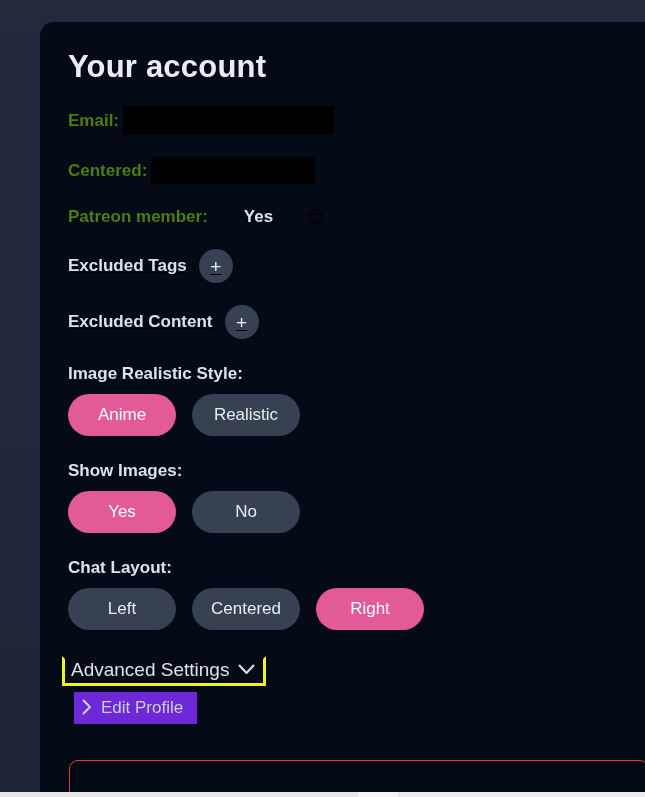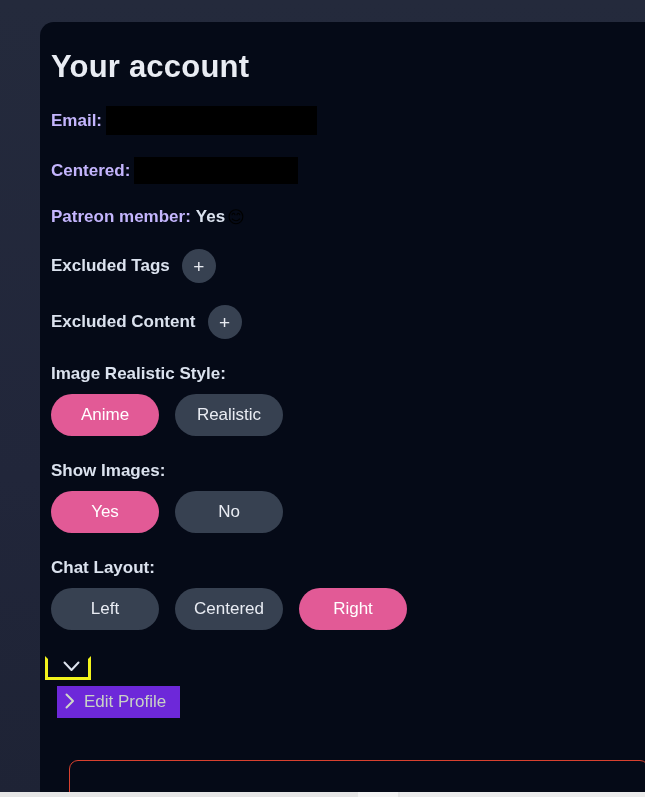--- a/index.html
+++ b/index.html
@@ -28,72 +28,74 @@
     left: 40px;
     top: 22px;
     width: 605px;
     height: 771px;
     background: #050a17;
     border-top-left-radius: 14px;
     overflow: hidden;
   }
 
   .card-inner {
-    padding: 28px 0 0 11px;
+    padding: 28px 0 0 28px;
   }
 
   #page-title {
     color: #e9ecf3;
     font-size: 31px;
     font-weight: bold;
     letter-spacing: 0.2px;
     margin: 0;
     line-height: 1.1;
   }
 
   .field-row {
     display: flex;
     align-items: center;
     margin-top: 22px;
   }
   .field-label {
-    color: #c4b5fd;
+    color: #4d7c0f;
     font-size: 17px;
     font-weight: bold;
     white-space: nowrap;
   }
   .redaction {
     background: #000000;
     display: inline-block;
     margin-left: 4px;
   }
   #email-redaction { width: 211px; height: 29px; }
   #username-redaction { width: 164px; height: 27px; }
 
   #patreon-row {
     display: flex;
     align-items: center;
     margin-top: 23px;
+    gap: 31px;
   }
   #patreon-value {
     color: #dbe2ee;
     font-size: 17px;
     font-weight: bold;
     margin-left: 5px;
   }
   #patreon-emoji {
     font-size: 17px;
     margin-left: 2px;
     line-height: 1;
   }
 
   .excluded-row {
     display: flex;
     align-items: center;
     margin-top: 22px;
+    text-decoration: underline;
   }
   .excluded-label {
     color: #dbe2ee;
     font-size: 17px;
     font-weight: bold;
   }
   .plus-btn {
     width: 34px;
     height: 34px;
     border-radius: 50%;
@@ -271,20 +273,21 @@
     </div>
 
     <div class="section-label">Chat Layout:</div>
     <div class="pill-group">
       <button class="pill">Left</button>
       <button class="pill">Centered</button>
       <button class="pill active">Right</button>
     </div>
 
     <div id="advanced-settings-wrap">
+      <span id="advanced-settings-label">Advanced Settings</span>
       <span id="chevron-down-icon">
         <svg width="17" height="11" viewBox="0 0 17 11" aria-hidden="true">
           <path d="M1.5 1.5 L8.5 9 L15.5 1.5" fill="none" stroke="#dde3ee" stroke-width="2" stroke-linecap="round" stroke-linejoin="round"></path>
         </svg>
       </span>
     </div>
 
     <div>
       <button id="edit-profile-button">
         <span id="chevron-right-icon">

